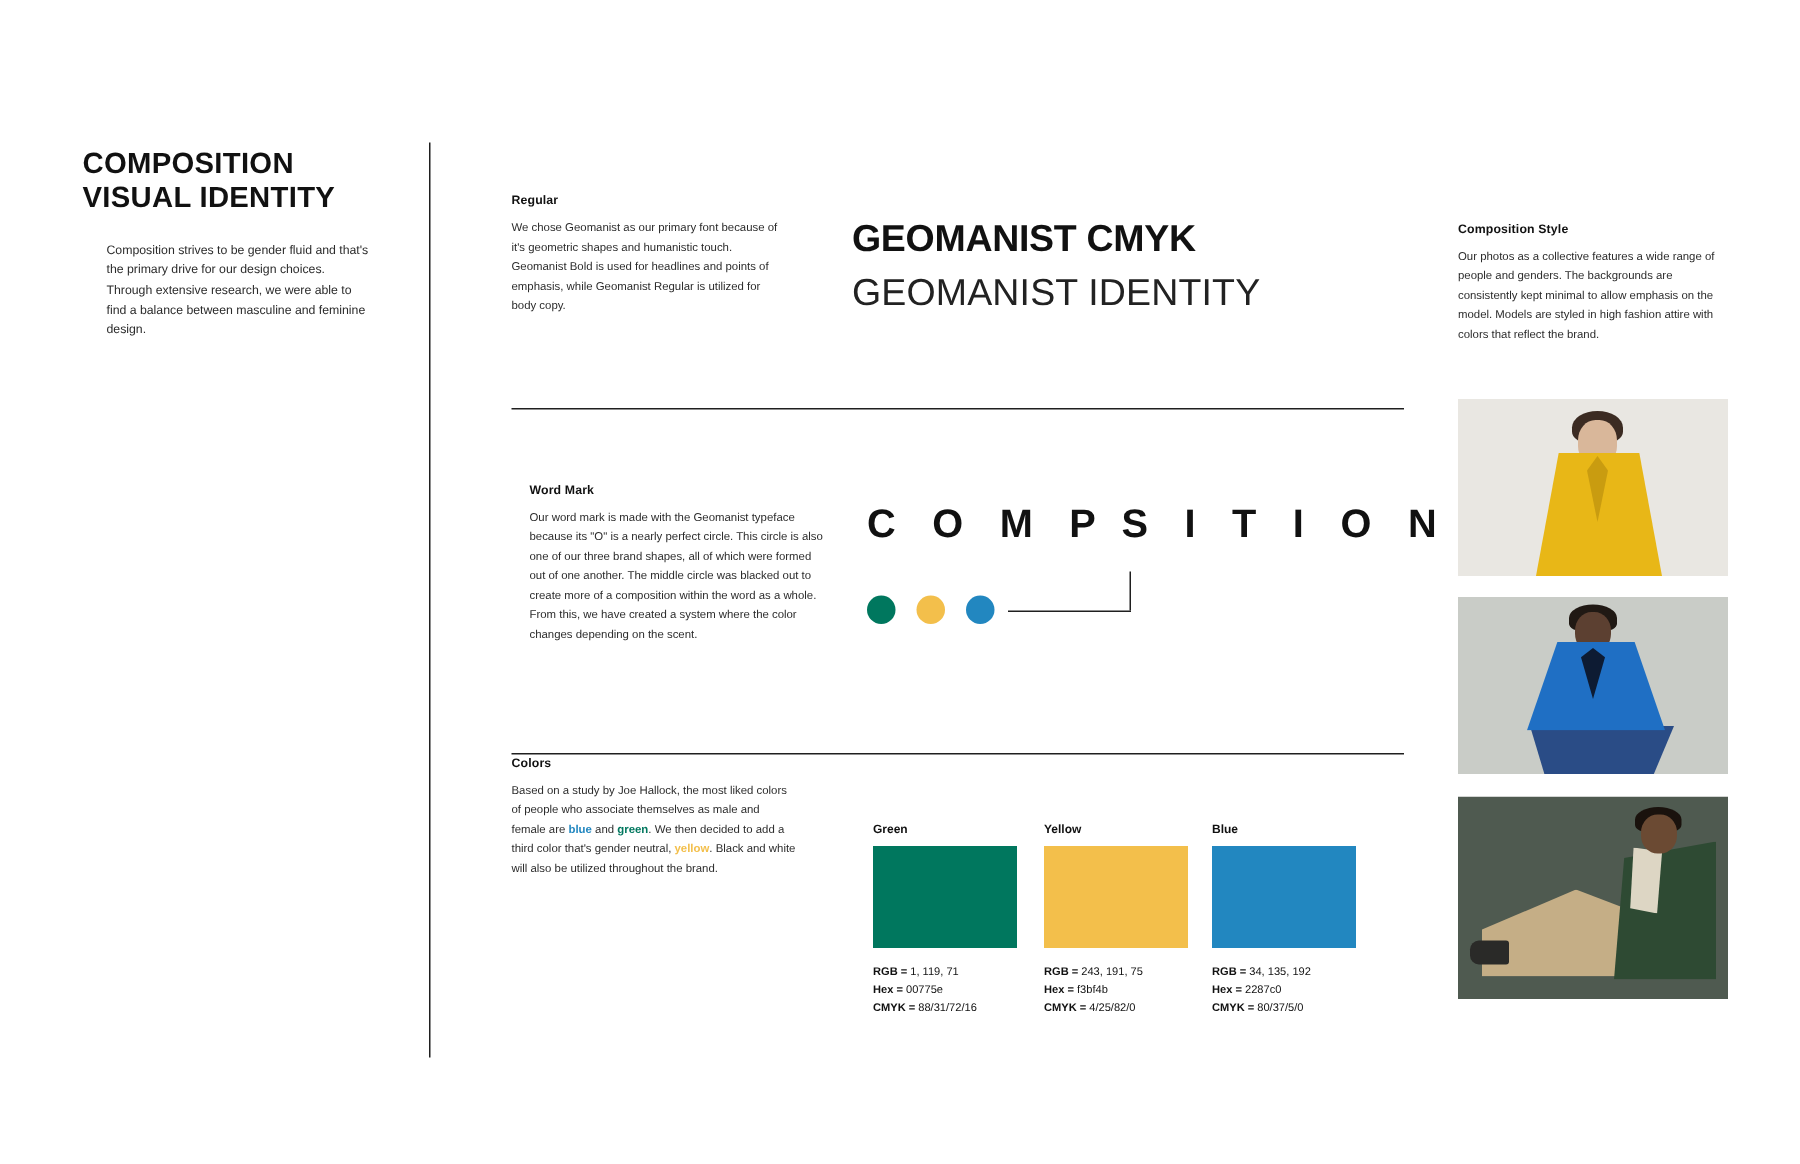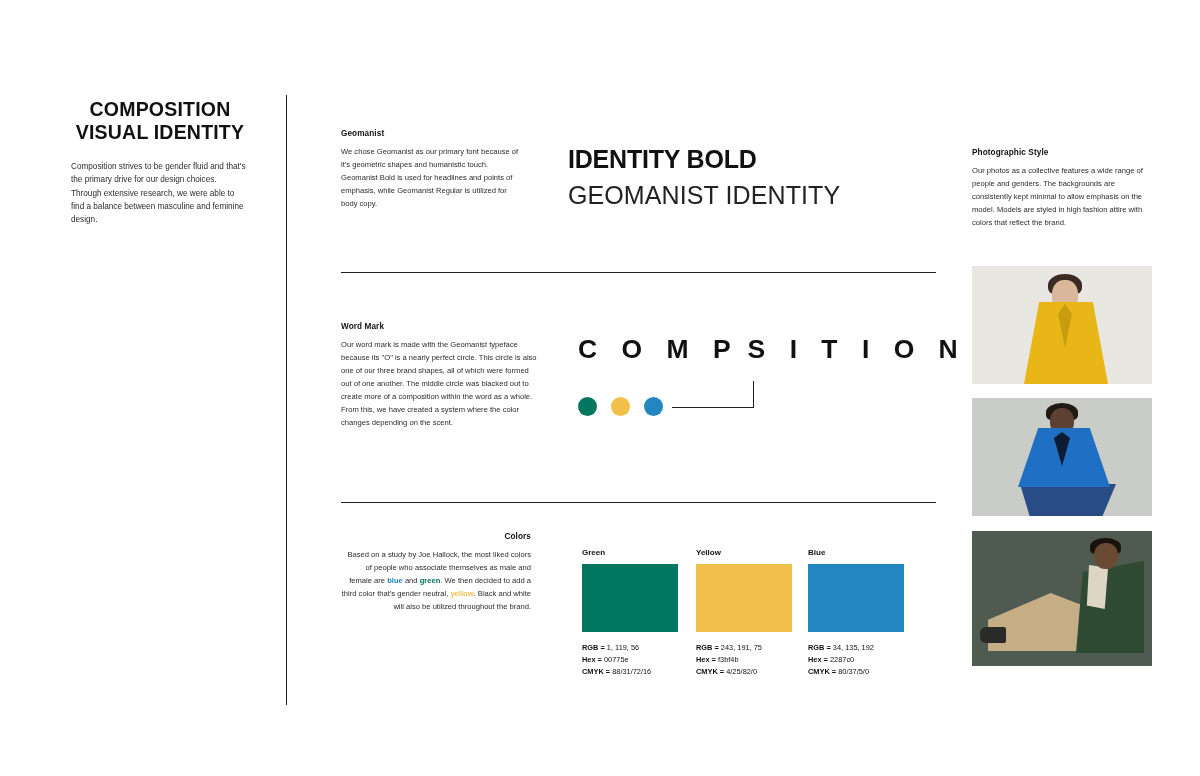--- a/index.html
+++ b/index.html
@@ -30,21 +30,20 @@
     width: 210px;
   }
   .brand-title {
     font-size: 19.5px;
     font-weight: bold;
     letter-spacing: 0.2px;
     line-height: 1.18;
     color: #111111;
     margin: 0 0 10px 0;
     white-space: pre-line;
-    text-align: center;
   }
   .brand-desc {
     font-size: 8.2px;
     line-height: 1.62;
     color: #2b2b2b;
     margin: 16px;
     max-width: 205px;
   }
 
   .v-divider {
@@ -106,21 +105,21 @@
     font-weight: normal;
     letter-spacing: 0.1px;
     color: #222222;
     line-height: 1.3;
     margin: 4px 0 0 0;
   }
 
   
   .wordmark-block {
     position: absolute;
-    left: 341px;
+    left: 353px;
     top: 322px;
     width: 196px;
   }
   .wordmark-art {
     position: absolute;
     left: 578px;
     top: 336px;
     width: 340px;
   }
   .wordmark-text {
@@ -177,23 +176,22 @@
     top: 0;
     width: 1px;
     height: 26px;
     background: #1f1f1f;
   }
 
   
   .colors-block {
     position: absolute;
     left: 341px;
-    top: 532px;
+    top: 504px;
     width: 190px;
-    text-align: right;
   }
   .swatch-group {
     position: absolute;
     top: 548px;
   }
   .swatch-name {
     font-size: 8px;
     font-weight: bold;
     color: #111111;
     margin: 0 0 7px 0;
@@ -325,25 +323,25 @@
 
   <div class="left-col">
     <h1 class="brand-title">COMPOSITION
 VISUAL IDENTITY</h1>
     <p class="brand-desc">Composition strives to be gender fluid and that's the primary drive for our design choices. Through extensive research, we were able to find a balance between masculine and feminine design.</p>
   </div>
 
   <div class="v-divider"></div>
 
   <div class="typeface-block">
-    <p class="section-label">Geomanist</p>
+    <p class="section-label">Regular</p>
     <p class="section-body">We chose Geomanist as our primary font because of it's geometric shapes and humanistic touch. Geomanist Bold is used for headlines and points of emphasis, while Geomanist Regular is utilized for body copy.</p>
   </div>
   <div class="type-specimen">
-    <p class="specimen-bold">IDENTITY BOLD</p>
+    <p class="specimen-bold">GEOMANIST CMYK</p>
     <p class="specimen-regular">GEOMANIST IDENTITY</p>
   </div>
 
   <div class="h-rule rule-1"></div>
 
   <div class="wordmark-block">
     <p class="section-label">Word Mark</p>
     <p class="section-body">Our word mark is made with the Geomanist typeface because its "O" is a nearly perfect circle. This circle is also one of our three brand shapes, all of which were formed out of one another. The middle circle was blacked out to create more of a composition within the word as a whole. From this, we have created a system where the color changes depending on the scent.</p>
   </div>
 
@@ -370,21 +368,21 @@
 
   <div class="colors-block">
     <p class="section-label">Colors</p>
     <p class="section-body"><span>Based on a study by Joe Hallock,  the most liked colors of people who associate themselves as male and female are </span><span class="inline-blue">blue</span><span> and </span><span class="inline-green">green</span><span>. We then decided to add a third color that's gender neutral, </span><span class="inline-yellow">yellow</span><span>. Black and white will also be utilized throughout the brand.</span></p>
   </div>
 
   <div class="swatch-group sw-green">
     <p class="swatch-name">Green</p>
     <div class="swatch" style="background:#00775e"></div>
     <div class="swatch-meta">
-      <div><b>RGB = </b><span>1, 119, 56</span></div>
+      <div><b>RGB = </b><span>1, 119, 71</span></div>
       <div><b>Hex = </b><span>00775e</span></div>
       <div><b>CMYK = </b><span>88/31/72/16</span></div>
     </div>
   </div>
 
   <div class="swatch-group sw-yellow">
     <p class="swatch-name">Yellow</p>
     <div class="swatch" style="background:#f3bf4b"></div>
     <div class="swatch-meta">
       <div><b>RGB = </b><span>243, 191, 75</span></div>
@@ -397,21 +395,21 @@
     <p class="swatch-name">Blue</p>
     <div class="swatch" style="background:#2287c0"></div>
     <div class="swatch-meta">
       <div><b>RGB = </b><span>34, 135, 192</span></div>
       <div><b>Hex = </b><span>2287c0</span></div>
       <div><b>CMYK = </b><span>80/37/5/0</span></div>
     </div>
   </div>
 
   <div class="right-col">
-    <p class="section-label">Photographic Style</p>
+    <p class="section-label">Composition Style</p>
     <p class="section-body">Our photos as a collective features a wide range of people and genders. The backgrounds are consistently kept minimal to allow emphasis on the model. Models are styled in high fashion attire with colors that reflect the brand.</p>
   </div>
 
   <div class="photo photo-1 p1">
     <div class="ph-bg"></div>
     <div class="fig hair"></div>
     <div class="fig head"></div>
     <div class="fig coat"></div>
     <div class="fig lapel"></div>
   </div>

